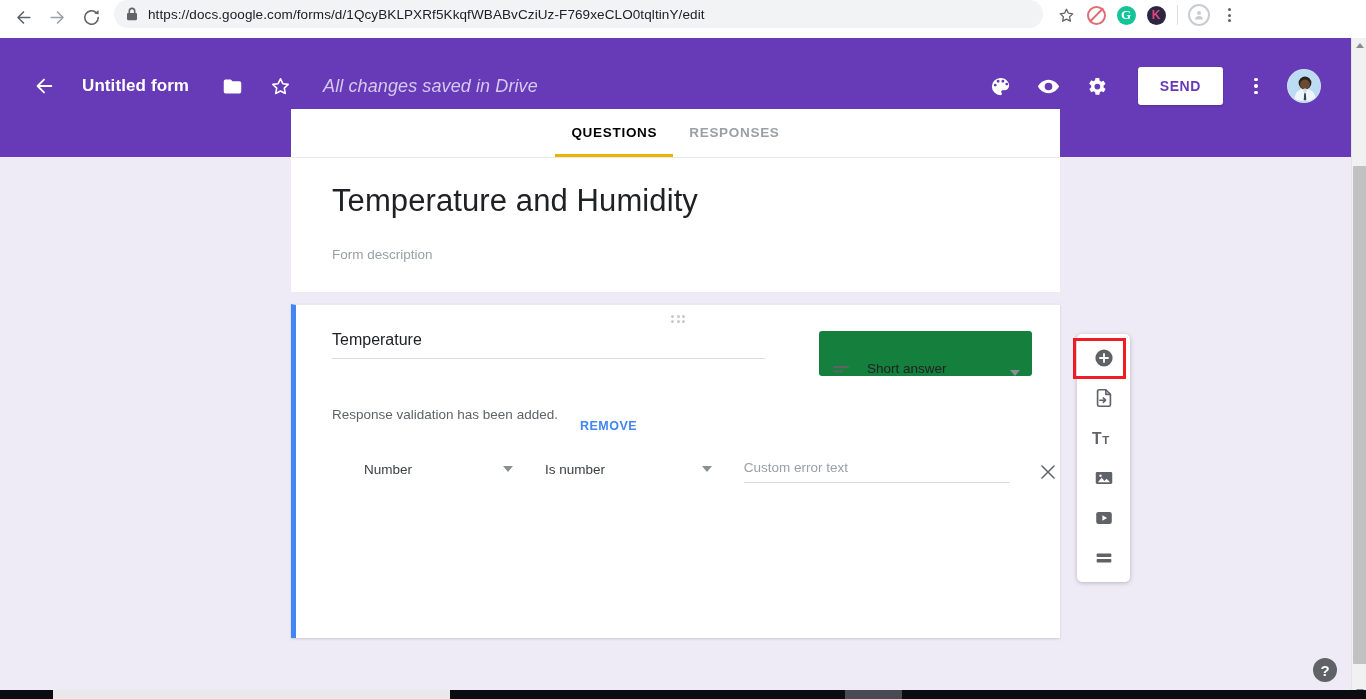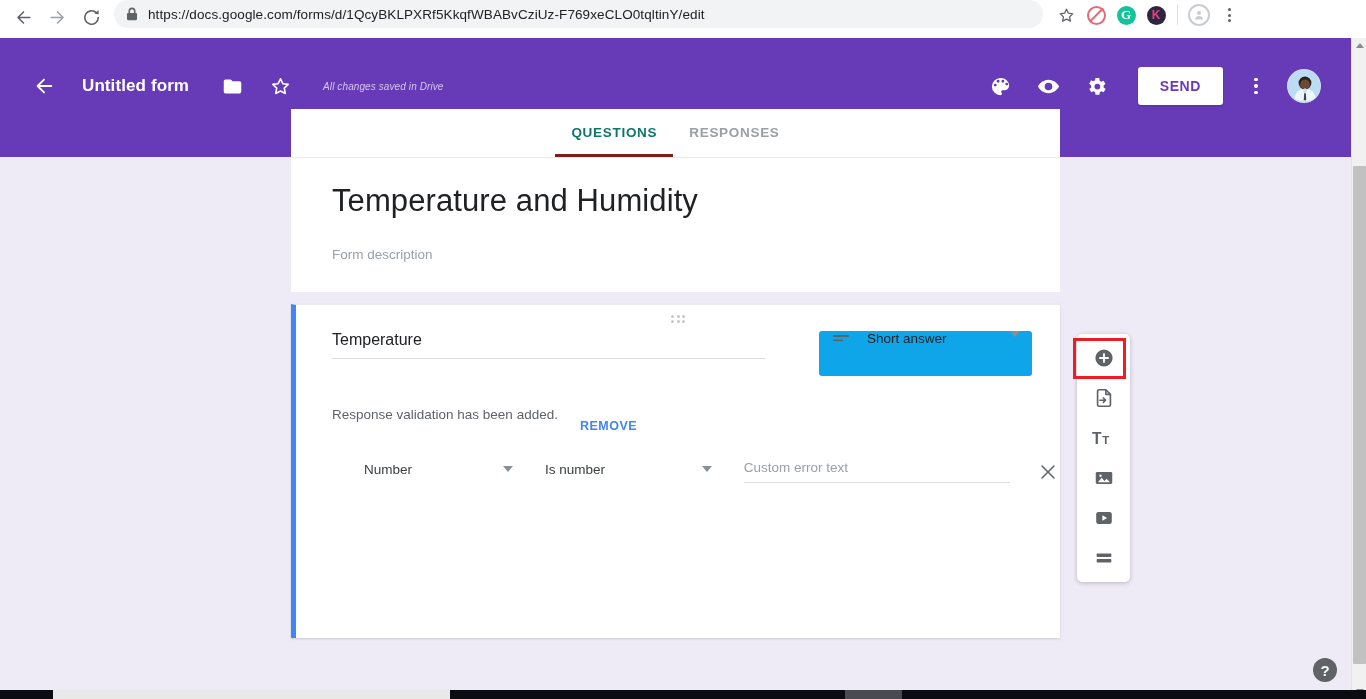--- a/index.html
+++ b/index.html
@@ -91,21 +91,21 @@
     display: flex; align-items: center; justify-content: center; }
   .form-title {
     color: #ffffff; font-size: 17px; font-weight: bold;
     margin-left: 22px; letter-spacing: 0.1px;
   }
   .hdr-icon { width: 34px; height: 34px; display: flex;
     align-items: center; justify-content: center; }
   .folder-icon { margin-left: 26px; }
   .star-icon { margin-left: 14px; }
   .saved-text {
-    color: #d6c8ee; font-size: 10px; font-style: italic;
+    color: #d6c8ee; font-size: 18px; font-style: italic;
     margin-left: 26px; letter-spacing: 0.1px;
   }
   .hdr-right { margin-left: auto; display: flex; align-items: center; padding-right: 30px; }
   .hdr-right .hdr-icon { margin-left: 14px; }
   .send-btn {
     background: #ffffff; color: #673ab7;
     font-size: 14px; font-weight: bold; letter-spacing: 0.6px;
     border: none; border-radius: 3px;
     padding: 11px 22px; margin-left: 24px; cursor: pointer;
     box-shadow: 0 1px 2px rgba(0,0,0,0.18);
@@ -125,21 +125,21 @@
   .tabs-card {
     position: absolute; top: 71px; left: 291px;
     width: 769px; height: 48px;
     background: #ffffff;
     display: flex; align-items: flex-end; justify-content: center;
   }
   .tab {
     font-size: 13.5px; font-weight: bold; letter-spacing: 0.7px;
     padding: 0 16px 14px 16px; cursor: pointer;
   }
-  .tab.active { color: #0f766e; border-bottom: 3px solid #7f1d1d; }
+  .tab.active { color: #000000; border-bottom: 3px solid #eab308; }
   .tab.inactive { color: #9aa0a6; padding-bottom: 17px; }
 
   
   .form-wrap { position: absolute; top: 119px; left: 291px; width: 769px; }
   .title-card {
     background: #ffffff; border-top: 1px solid #e8eaed;
     padding: 24px 41px 30px 41px;
   }
   .form-heading {
     font-size: 31px; color: #202124; font-weight: normal;
@@ -179,23 +179,23 @@
     width: 433px;
   }
   .short-answer-line {
     margin-top: 29px; width: 353px;
     font-size: 13px; color: #9aa0a6;
     padding-bottom: 8px;
     border-bottom: 1px dotted #bdc1c6;
   }
   .type-select {
     width: 216px; height: 45px;
-    background: #0ea5e9;
+    background: #15803d;
     border-radius: 3px;
-    display: flex; align-items: flex-start;
+    display: flex; align-items: flex-end;
     padding: 0 12px 0 14px;
     margin-left: 54px;
     cursor: pointer;
   }
   .type-label { font-size: 13.5px; color: #202124; margin-left: 16px; }
   .caret {
     margin-left: auto;
     width: 0; height: 0;
     border-left: 5.5px solid transparent;
     border-right: 5.5px solid transparent;

